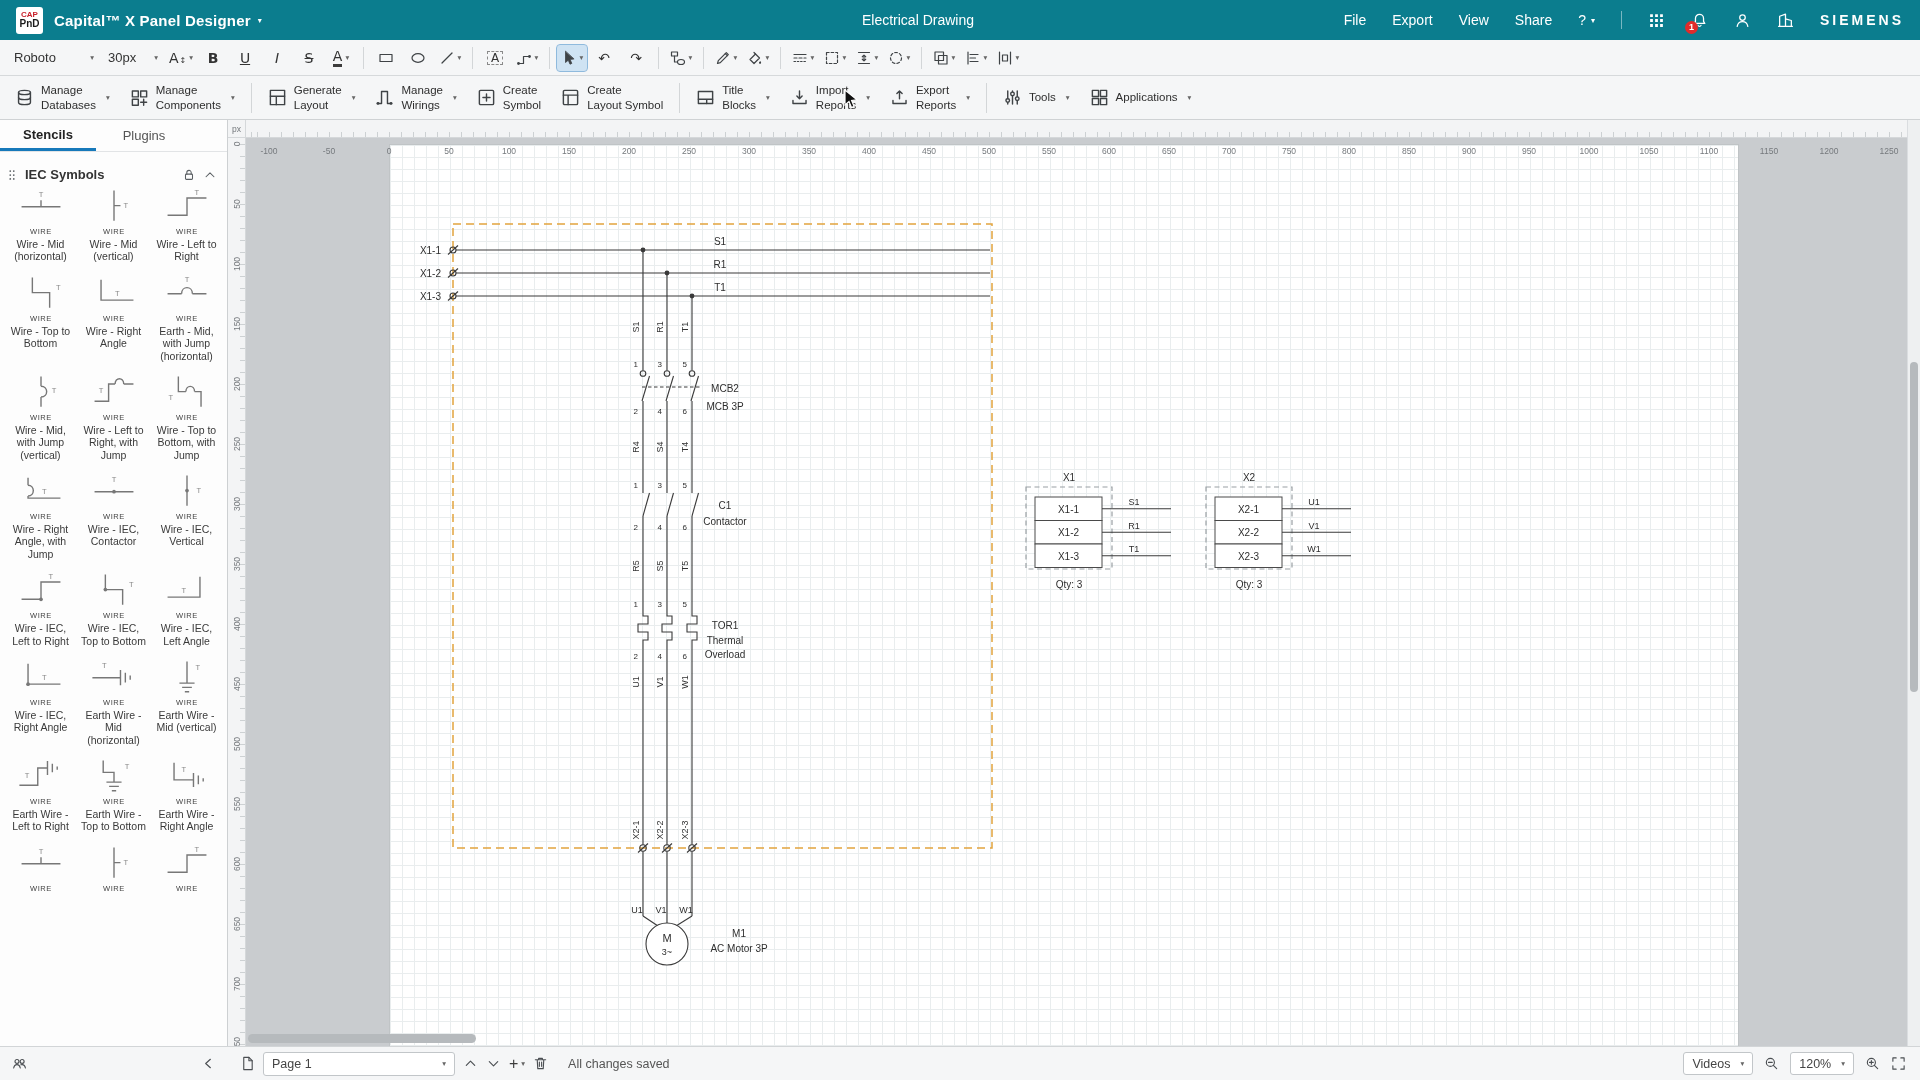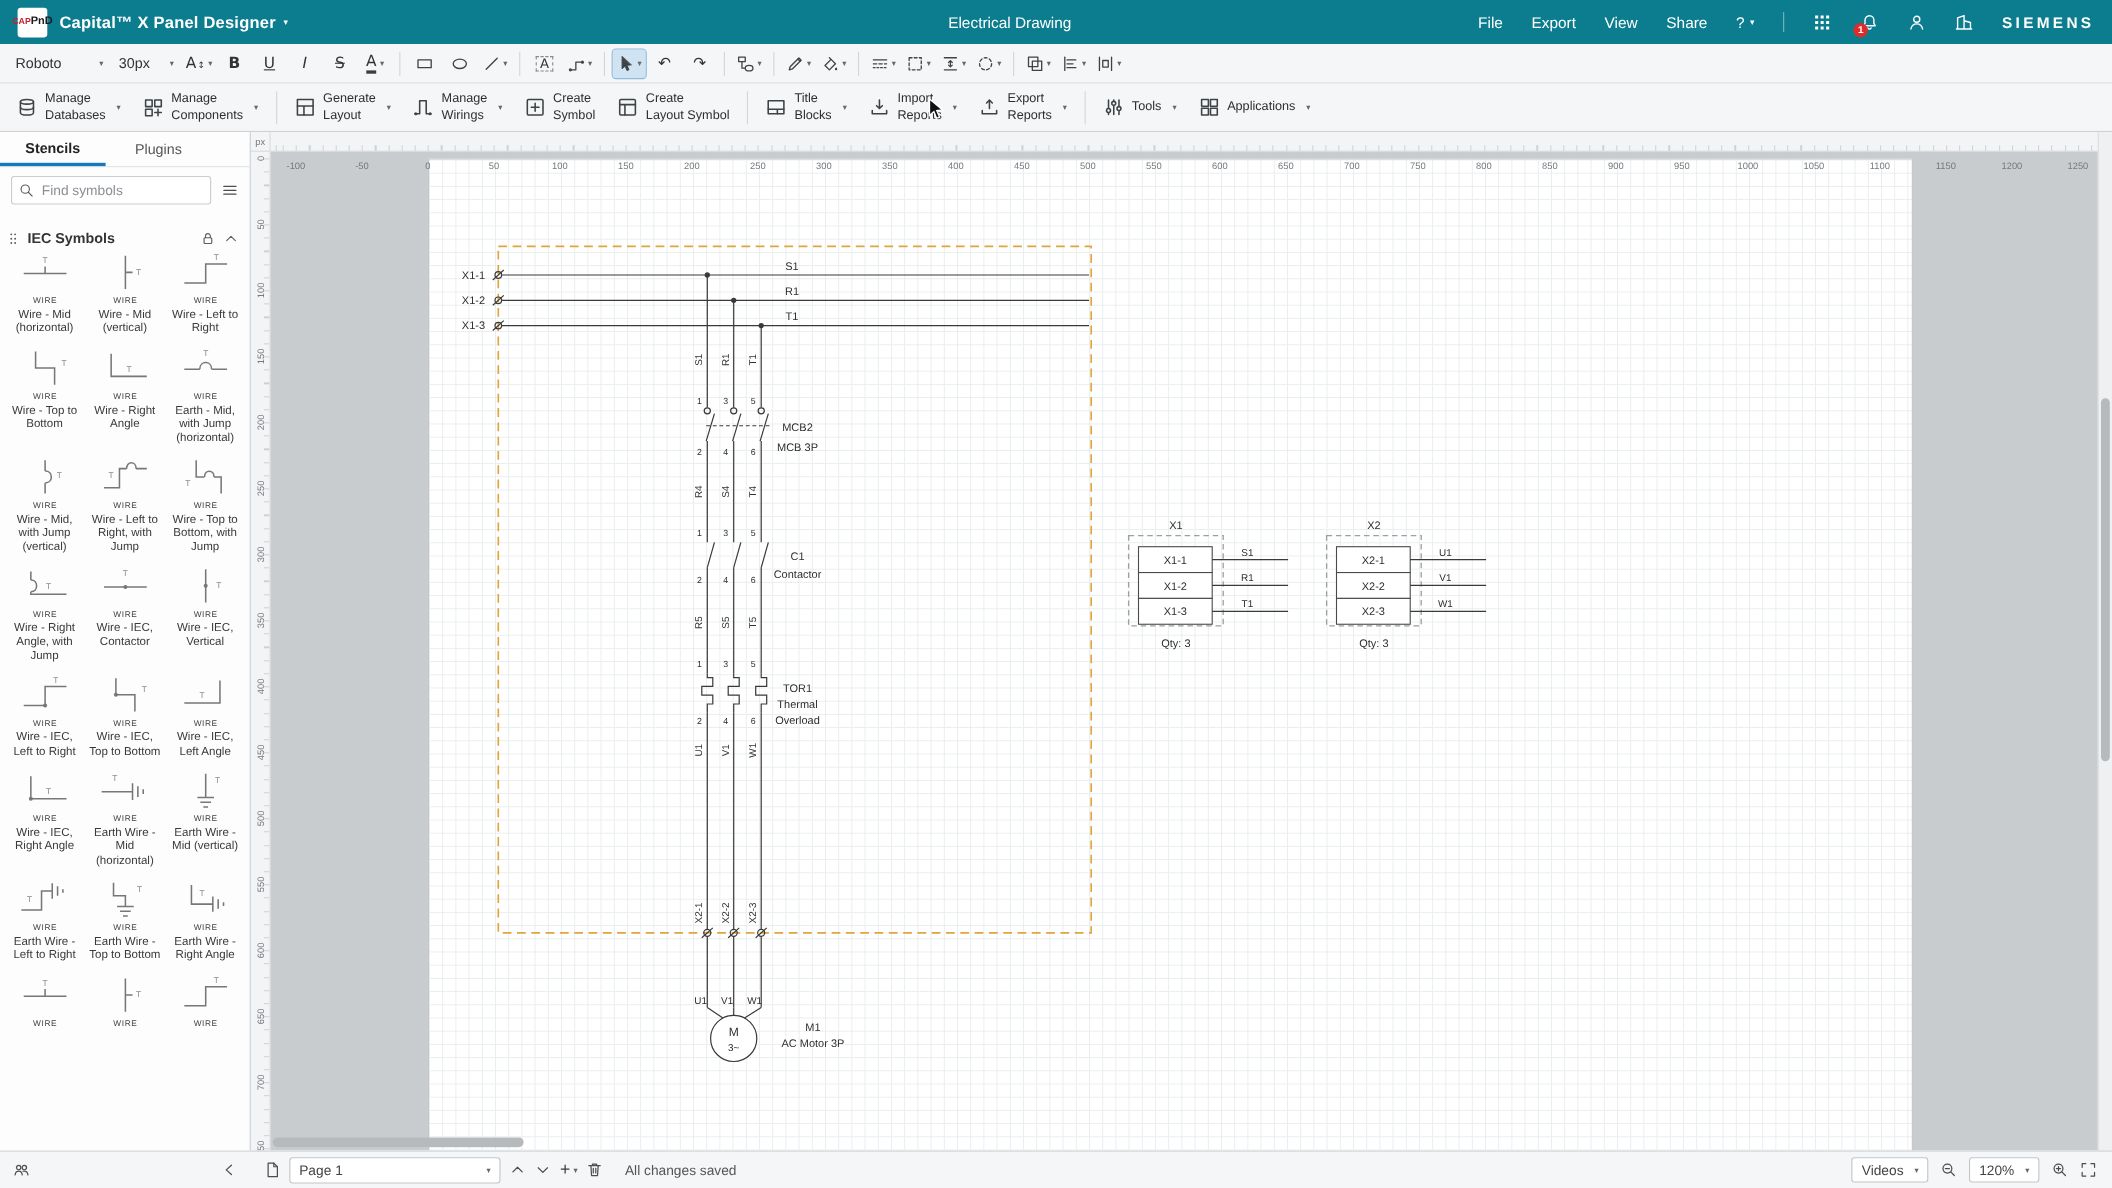--- a/index.html
+++ b/index.html
@@ -1,20 +1,20 @@
 <!DOCTYPE html>
 <html><head>
 <meta charset="utf-8">
 <style>
   html,body{margin:0;padding:0;background:#fff;font-family:"Liberation Sans",sans-serif;}
   .app{position:relative;width:1920px;height:1080px;overflow:hidden;background:#fff;}
 
   
   .titlebar{position:absolute;top:0;left:0;right:0;height:40px;background:#0b7d8e;color:#fff;display:flex;align-items:center;padding:0 16px;box-sizing:border-box;}
-  .logo{width:27px;height:27px;background:#fff;border-radius:3px;display:flex;flex-direction:row;align-items:center;justify-content:center;line-height:1;}
+  .logo{width:27px;height:27px;background:#fff;border-radius:3px;display:flex;flex-direction:column;align-items:center;justify-content:center;line-height:1;}
   .logo-cap{color:#c8202a;font-size:8px;font-weight:bold;}
   .logo-pnd{color:#1b1b1b;font-size:10px;font-weight:bold;}
   .app-name-wrap{display:flex;align-items:center;margin-left:11px;gap:7px;}
   .app-name{font-size:15px;font-weight:bold;letter-spacing:.2px;}
   .doc-title{position:absolute;left:918px;transform:translateX(-50%);font-size:14px;}
   .tb-right{margin-left:auto;display:flex;align-items:center;gap:26px;}
   .tb-item{font-size:14px;cursor:default;}
   .tb-help{display:flex;align-items:center;gap:5px;font-size:14px;}
   .tb-sep{width:1px;height:18px;background:rgba(255,255,255,.45);}
   .tb-icon-btn{position:relative;background:none;border:none;padding:0;display:flex;align-items:center;}
@@ -464,40 +464,20 @@
         </svg>
         <span class="act-label">Applications</span>
         <span class="chev">▾</span>
       </div>
     </div>
 
   <aside class="sidebar">
     <div class="sb-tabs">
       <div class="tab active">Stencils</div>
       <div class="tab">Plugins</div>
-    </div>
-    <div class="search-row">
-      <div class="search-box">
-        <span class="search-ico ihost">
-            <svg class="ico " viewBox="0 0 16 16">
-              <g fill="none" stroke="currentColor" stroke-width="1.2" stroke-linecap="round" stroke-linejoin="round">
-                <circle cx="6.8" cy="6.8" r="4.3"></circle>
-                <path d="M10 10l4 4"></path>
-              </g>
-            </svg>
-          </span>
-        <input placeholder="Find symbols" style="">
-      </div>
-      <span class="hamb ihost">
-          <svg class="ico " viewBox="0 0 16 16">
-            <g fill="none" stroke="currentColor" stroke-width="1.2" stroke-linecap="round" stroke-linejoin="round">
-              <path d="M2.5 4.5h11M2.5 8h11M2.5 11.5h11"></path>
-            </g>
-          </svg>
-        </span>
     </div>
     <div class="section-header">
       <span class="drag-h ihost">
           <svg class="ico " viewBox="0 0 16 16">
             <g fill="none" stroke="currentColor" stroke-width="1.2" stroke-linecap="round" stroke-linejoin="round">
               <circle cx="6" cy="3.5" r="1" fill="currentColor" stroke="none"></circle>
               <circle cx="10" cy="3.5" r="1" fill="currentColor" stroke="none"></circle>
               <circle cx="6" cy="8" r="1" fill="currentColor" stroke="none"></circle>
               <circle cx="10" cy="8" r="1" fill="currentColor" stroke="none"></circle>
               <circle cx="6" cy="12.5" r="1" fill="currentColor" stroke="none"></circle>

